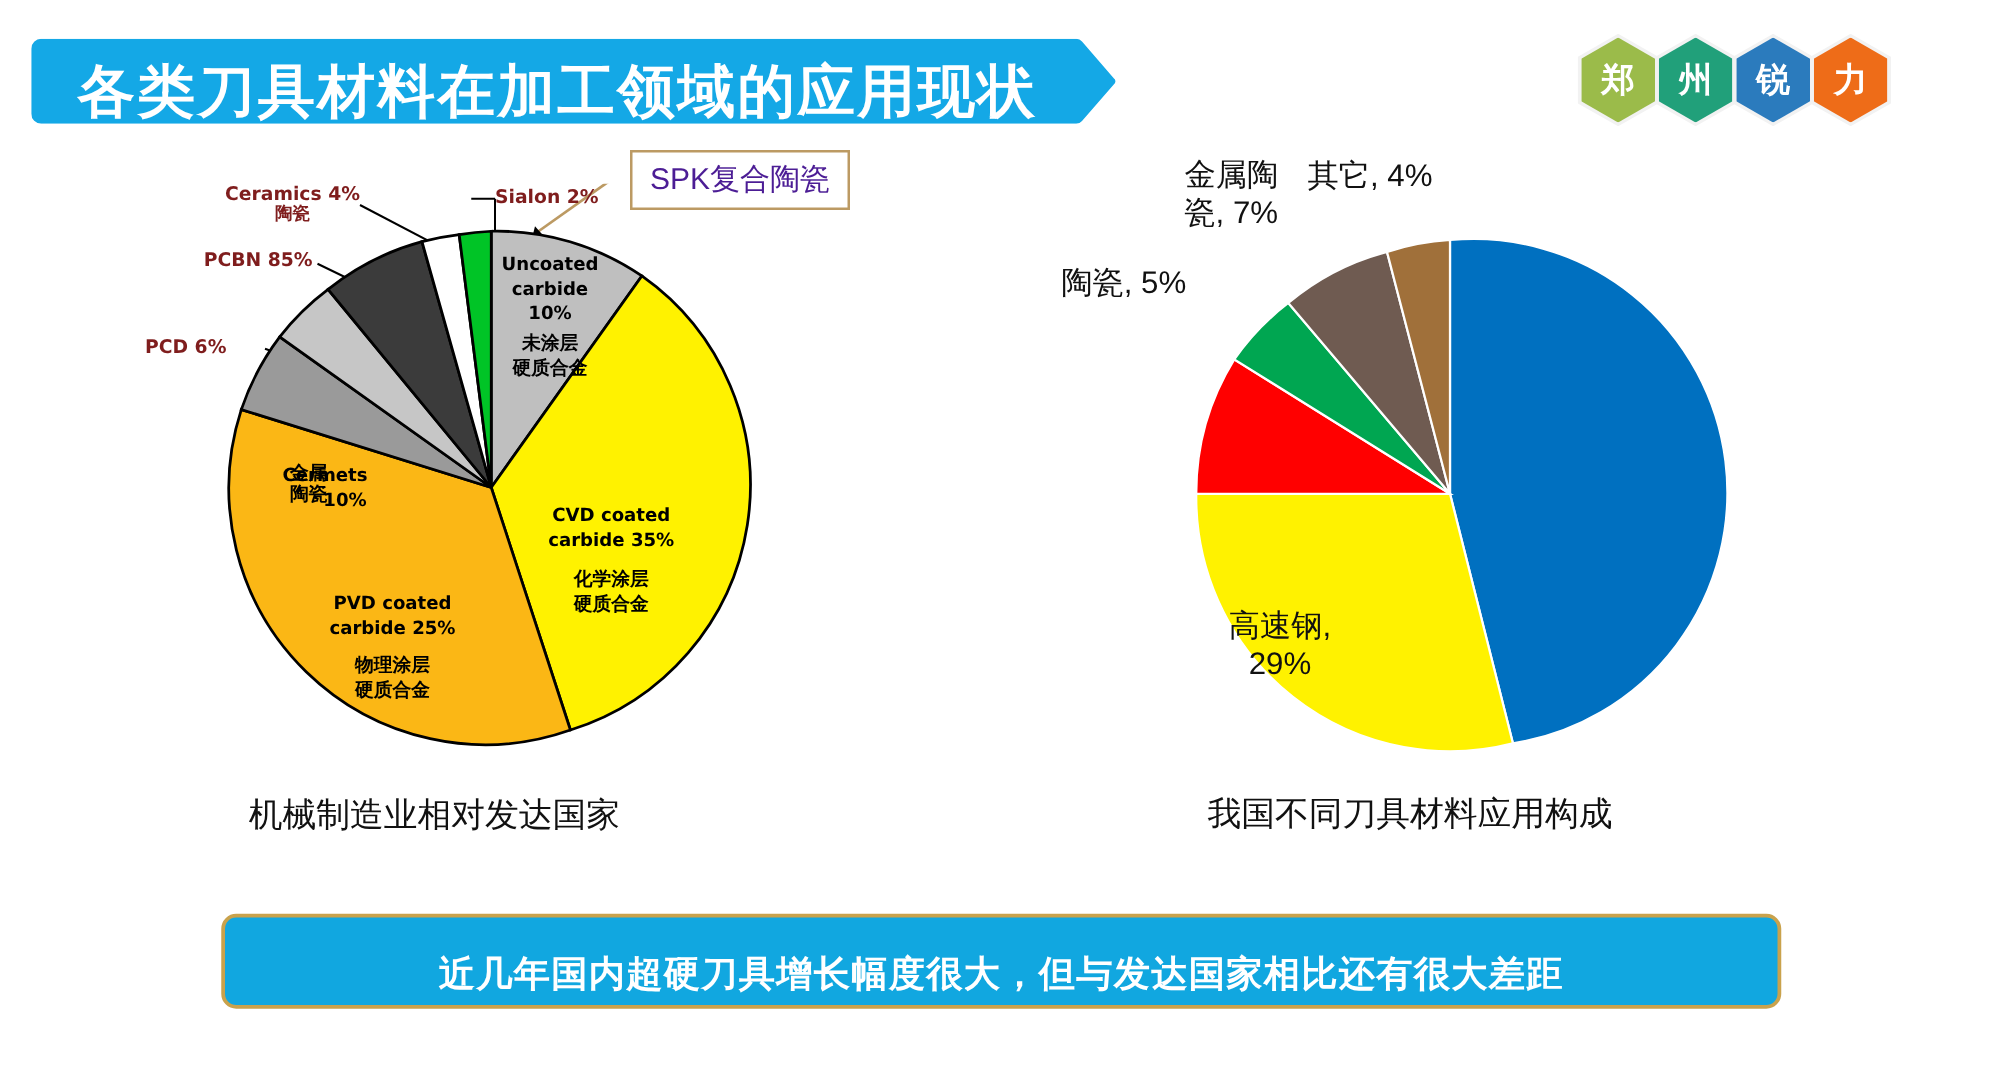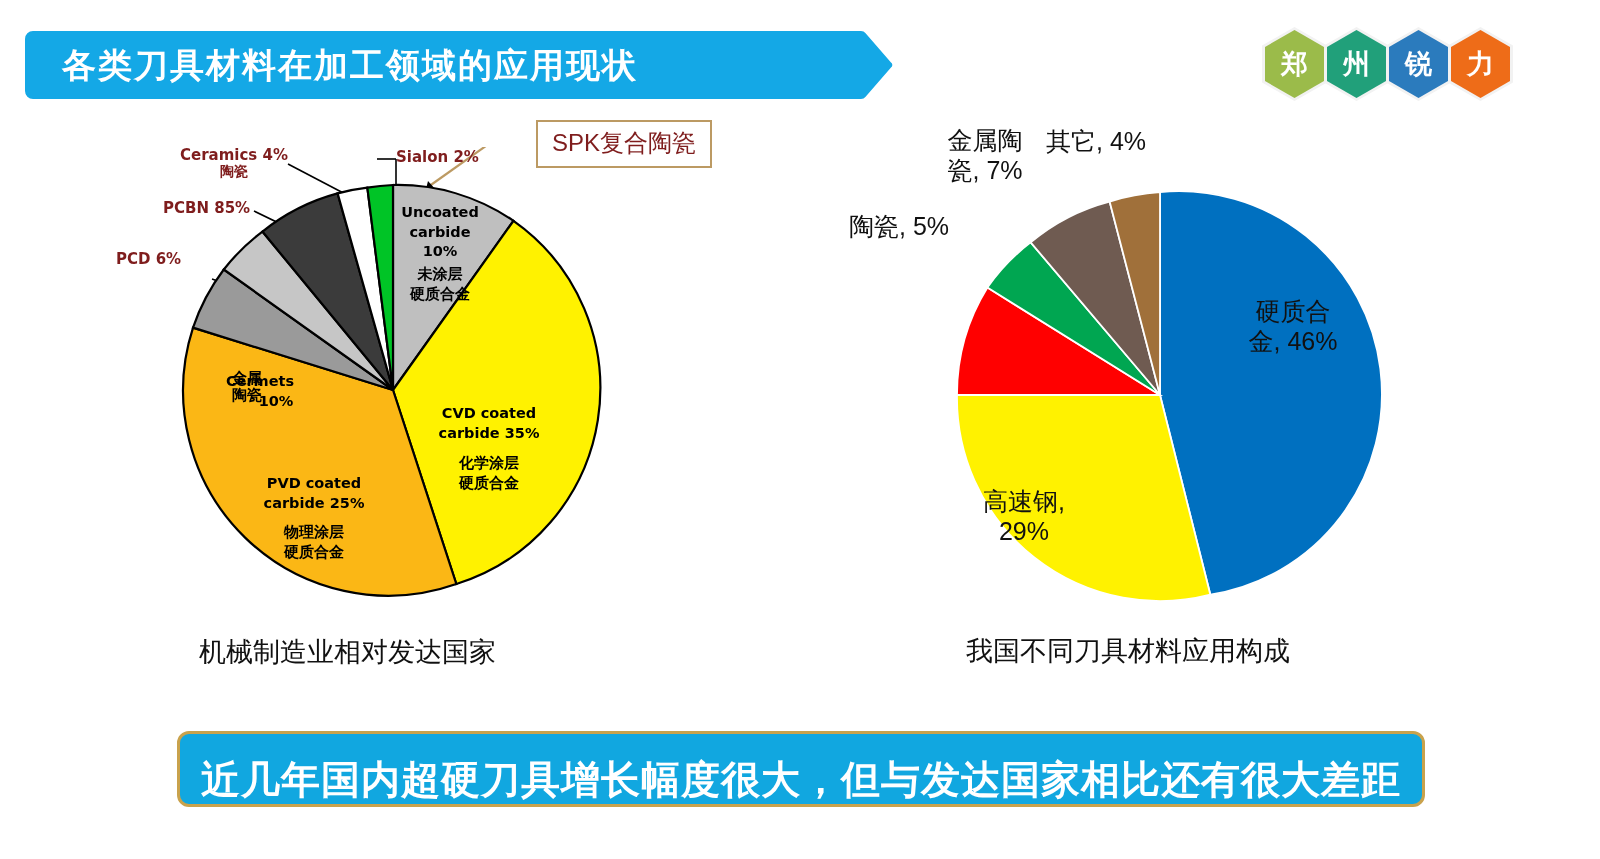--- a/index.html
+++ b/index.html
@@ -11,21 +11,21 @@
   }
   .slide{position:absolute;inset:0;background:#fff;}
 
   
   .header-band{
     position:absolute;left:25px;top:31px;width:868px;height:68px;
   }
   .header-band svg{display:block;}
   .header-title{
     position:absolute;left:62px;top:43px;
-    font-size:34px;font-weight:bold;color:#ffffff;
+    font-size:46px;font-weight:bold;color:#ffffff;
     letter-spacing:2px;white-space:nowrap;
     font-family:"DejaVu Sans","Liberation Sans",sans-serif;
   }
 
   
   .logo{position:absolute;left:1265px;top:30px;display:flex;gap:3px;}
   .hexwrap{position:relative;width:59px;height:68px;}
   .hexwrap .hex{
     position:absolute;inset:0;
     clip-path:polygon(50% 0%,100% 25%,100% 75%,50% 100%,0% 75%,0% 25%);
@@ -65,44 +65,43 @@
     font-family:"Liberation Sans","DejaVu Sans",sans-serif;
     color:#111;font-size:25px;line-height:1.18;text-align:left;
   }
   .lbl-r.ctr{text-align:center;}
 
   
   .spk-box{
     position:absolute;left:504px;top:120px;
     border:2px solid #BC9A63;background:#fff;
     padding:5px 14px 7px 14px;
-    color:#7f1d1d;font-size:24px;
+    color:#4c1d95;font-size:24px;
     font-family:"Liberation Sans","DejaVu Sans",sans-serif;
     white-space:nowrap;
-    margin-left:32px;
   }
 
   
   .caption{
     position:absolute;color:#111;
     font-family:"Liberation Sans","DejaVu Sans",sans-serif;
     font-size:27px;white-space:nowrap;
   }
   #cap-left{left:199px;top:634px;}
   #cap-right{left:966px;top:633px;}
 
   
   .bottom-banner{
     position:absolute;left:177px;top:731px;width:1248px;height:76px;
     background:#11A7E0;border:3px solid #C9A24C;border-radius:12px;
     box-sizing:border-box;
     display:flex;align-items:center;justify-content:center;
   }
   .bottom-banner span{
-    color:#ffffff;font-weight:bold;font-size:39px;letter-spacing:1px;
+    color:#ffffff;font-weight:bold;font-size:29px;letter-spacing:1px;
     font-family:"DejaVu Sans","Liberation Sans",sans-serif;white-space:nowrap;margin-top:21px;
   }
 </style>
 </head>
 <body>
 
 <div class="slide">
 
   <div class="header-band">
     <svg width="868" height="68" viewBox="0 0 868 68">
@@ -165,21 +164,21 @@
 
       <path d="M243,243 L217.34,40.63 A205,205 0 0 1 243,38 Z" fill="#00C426"></path>
     </g>
   </svg>
 
   <div class="lbl lbl-l" style="left:180px;top:148px;text-align:center;">
     <div>Ceramics 4%</div>
     <div class="cn">陶瓷</div>
   </div>
   <div class="lbl lbl-l" style="left:163px;top:201px;">PCBN 85%</div>
-  <div class="lbl lbl-l" style="left:116px;top:252px;">PCD 6%</div>
+  <div class="lbl lbl-l" style="left:116px;top:270px;">PCD 6%</div>
   <div class="lbl lbl-l" style="left:396px;top:150px;">Sialon 2%</div>
 
   <div class="lbl in-l" style="left:392px;top:203px;width:96px;">
     <div>Uncoated</div>
     <div>carbide</div>
     <div>10%</div>
     <div class="cn" style="margin-top:2px">未涂层</div>
     <div class="cn">硬质合金</div>
   </div>
 
@@ -224,24 +223,20 @@
       <path d="M243,243 L192.61,49.53 A203,203 0 0 1 243,40 Z" fill="#A0703A"></path>
     </g>
   </svg>
 
   <div class="lbl lbl-r ctr" style="left:930px;top:126px;width:110px;">
     <div>金属陶</div>
     <div>瓷, 7%</div>
   </div>
   <div class="lbl lbl-r" style="left:1046px;top:127px;">其它, 4%</div>
   <div class="lbl lbl-r" style="left:849px;top:212px;">陶瓷, 5%</div>
-  <div class="lbl lbl-r ctr" style="left:1229px;top:297px;width:128px;">
-    <div>硬质合</div>
-    <div>金, 46%</div>
-  </div>
   <div class="lbl lbl-r ctr" style="left:965px;top:487px;width:118px;text-align:center;">
     <div>高速钢,</div>
     <div>29%</div>
   </div>
 
   <div id="cap-left" class="caption">机械制造业相对发达国家</div>
   <div id="cap-right" class="caption">我国不同刀具材料应用构成</div>
 
   <div class="bottom-banner">
     <span>近几年国内超硬刀具增长幅度很大，但与发达国家相比还有很大差距</span>

